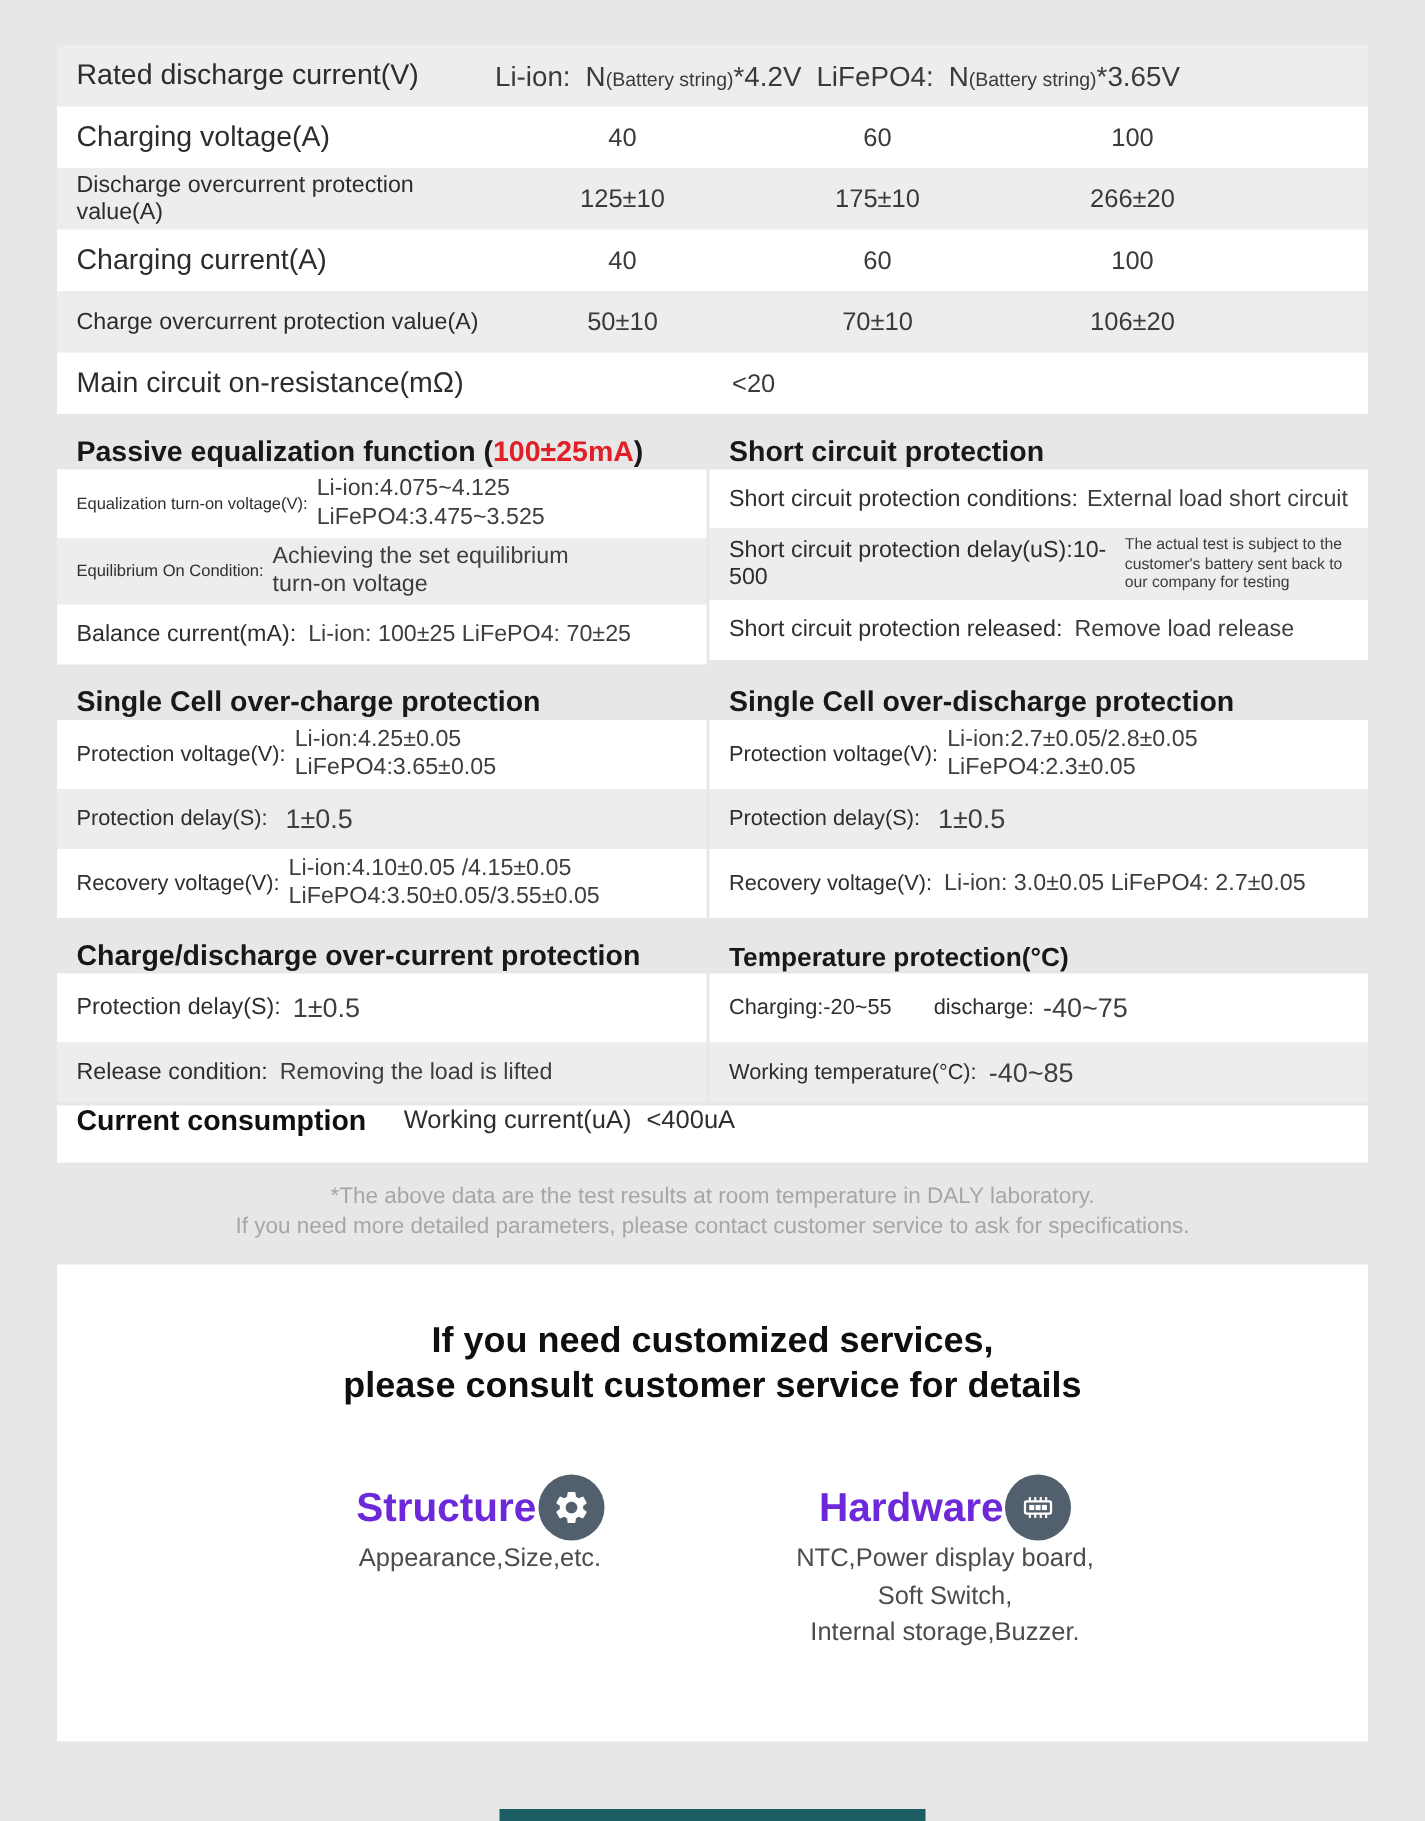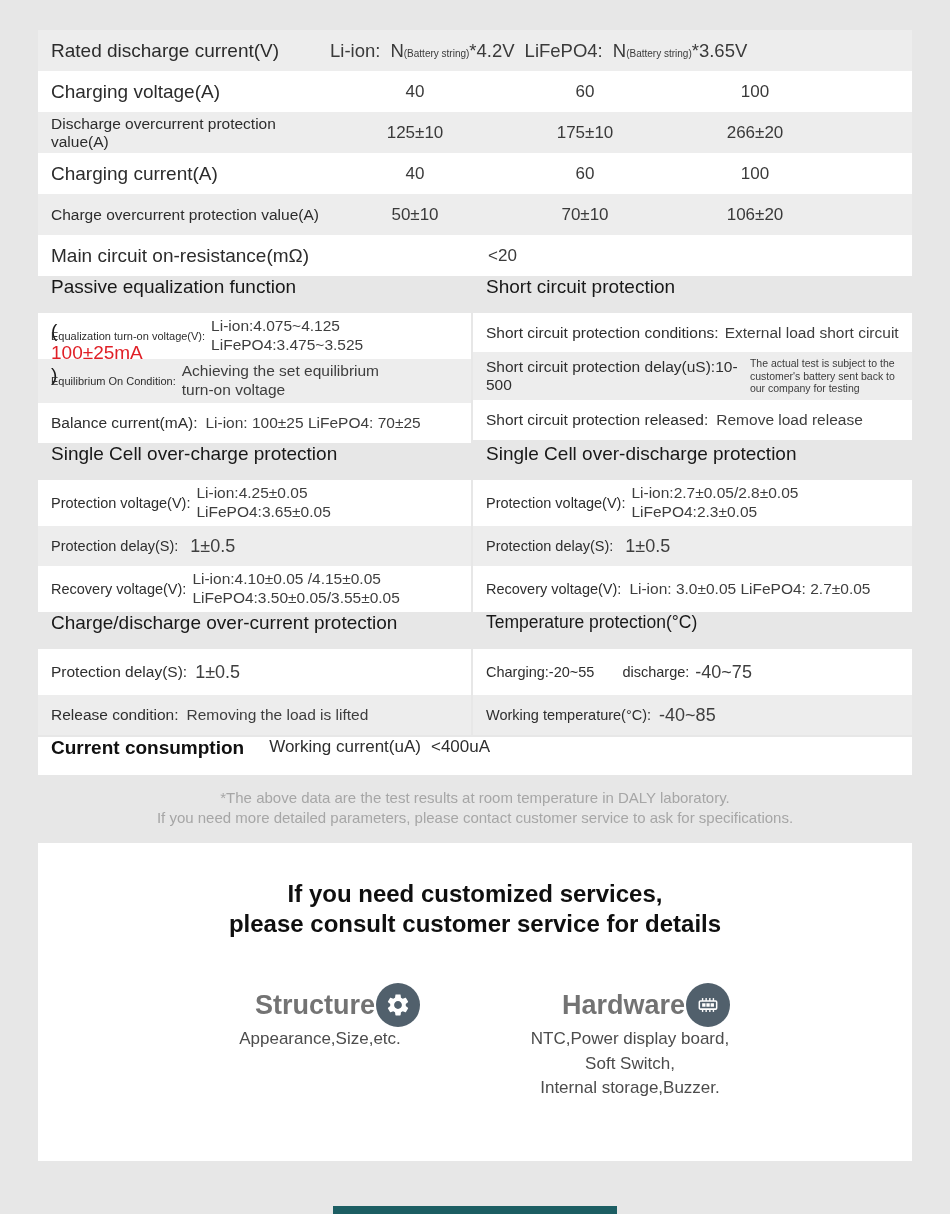--- a/index.html
+++ b/index.html
@@ -18,29 +18,29 @@
   .t-row { height: 41px; display: flex; align-items: center; }
   .bg-g { background: #ededed; align-items: center; }
   .bg-w { background: #ffffff; }
   .t-label { flex: 0 0 292px; padding-left: 13px; color: #2c2c2c; }
   .fs-lg { font-size: 19px; }
   .fs-md { font-size: 15.5px; }
   .t-vals { display: flex; }
   .t-val { width: 170px; text-align: center; font-size: 17px; color: #3a3a3a; }
   .rated-vals { display: flex; align-items: baseline; font-size: 18.5px; color: #3a3a3a; white-space: nowrap; }
   .rated-vals .gap { width: 10px; }
-  .rated-sub { font-size: 10px; }
+  .rated-sub { font-size: 13px; }
   .mr-res-val { margin-left: 158px; font-size: 17px; color: #3a3a3a; }
 
   
   .two-col { display: flex; gap: 2px; }
   .col-l { width: 433px; }
   .col-r { width: 439px; }
-  .sec-header { height: 37px; display: flex; align-items: flex-start; padding-left: 13px;
-                font-weight: 400; font-size: 19px; color: #181818; flex-direction: column; }
+  .sec-header { height: 37px; display: flex; align-items: flex-end; padding-left: 13px;
+                font-weight: 700; font-size: 19px; color: #181818; }
   .sec-header.smaller { font-size: 17.5px; }
   .red { color: #e01f26; }
 
   .s-row { display: flex; align-items: center; padding: 0 8px 0 13px; }
   .s-lbl { color: #2e2e2e; }
   .s-val { color: #3e3e3e; }
   .fs-13 { font-size: 11px; }
   .fs-14 { font-size: 14.5px; }
   .fs-15 { font-size: 15.5px; }
   .fs-18 { font-size: 18px; }
@@ -63,22 +63,22 @@
   
   .footnote { padding: 13px 0 14px; text-align: center; color: #a6a6a6; font-size: 15px; line-height: 1.3; }
 
   
   .panel { background: #ffffff; margin-top: 2px; height: 318px; }
   .panel-title { padding-top: 36px; text-align: center; font-size: 24px; font-weight: 600;
                  color: #0f0f0f; line-height: 1.25; }
   .panel-title .tl { display: block; }
   .features { display: flex; justify-content: center; gap: 110px; margin-top: 44px; }
   .feature { text-align: center; min-width: 200px; }
-  .feature-head { display: flex; align-items: center; justify-content: flex-end; gap: 1px;
-                  font-size: 27px; font-weight: 700; color: #737373; }
+  .feature-head { display: flex; align-items: center; justify-content: center; gap: 1px;
+                  font-size: 27px; font-weight: 700; color: #6d28d9; }
   .icon-circle { width: 44px; height: 44px; border-radius: 50%; background: #51606c;
                  display: flex; align-items: center; justify-content: center; flex: 0 0 44px; }
   .feature-desc { font-size: 17px; color: #4c4c4c; line-height: 1.45; }
   .feature-desc .dl { display: block; }
 
   .bottom-bar { position: absolute; left: 333px; top: 1206px; width: 284px; height: 8px; background: #1c5e63; }
 </style>
 </head>
 <body>
 

